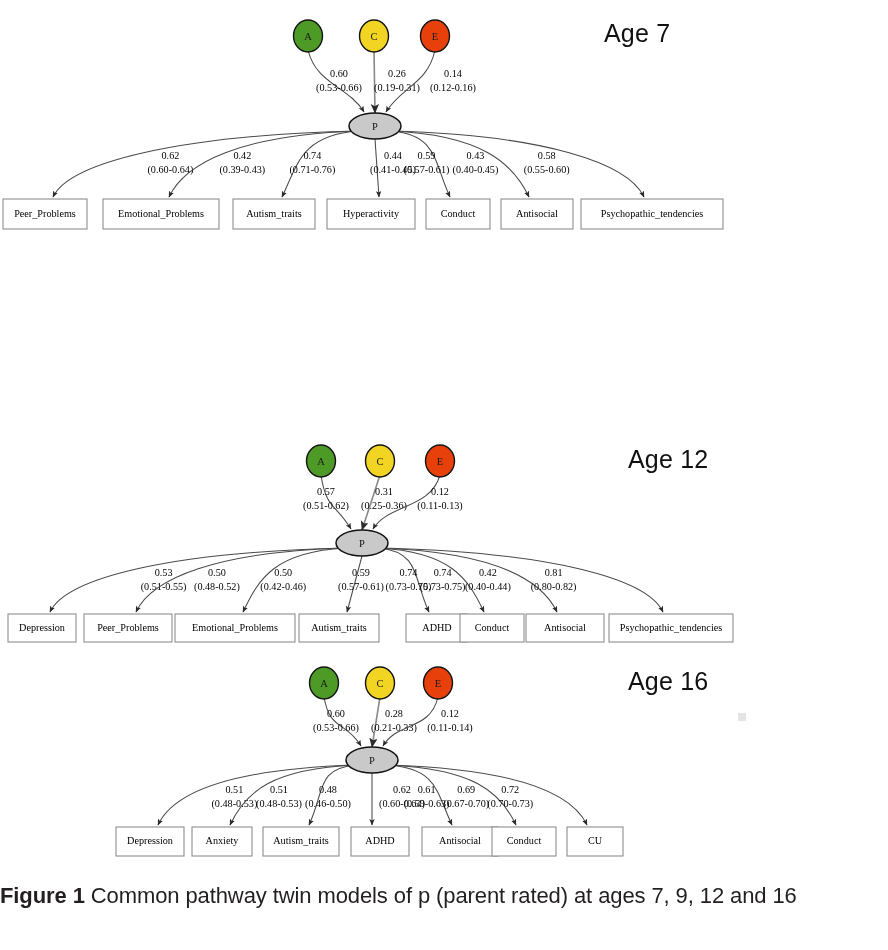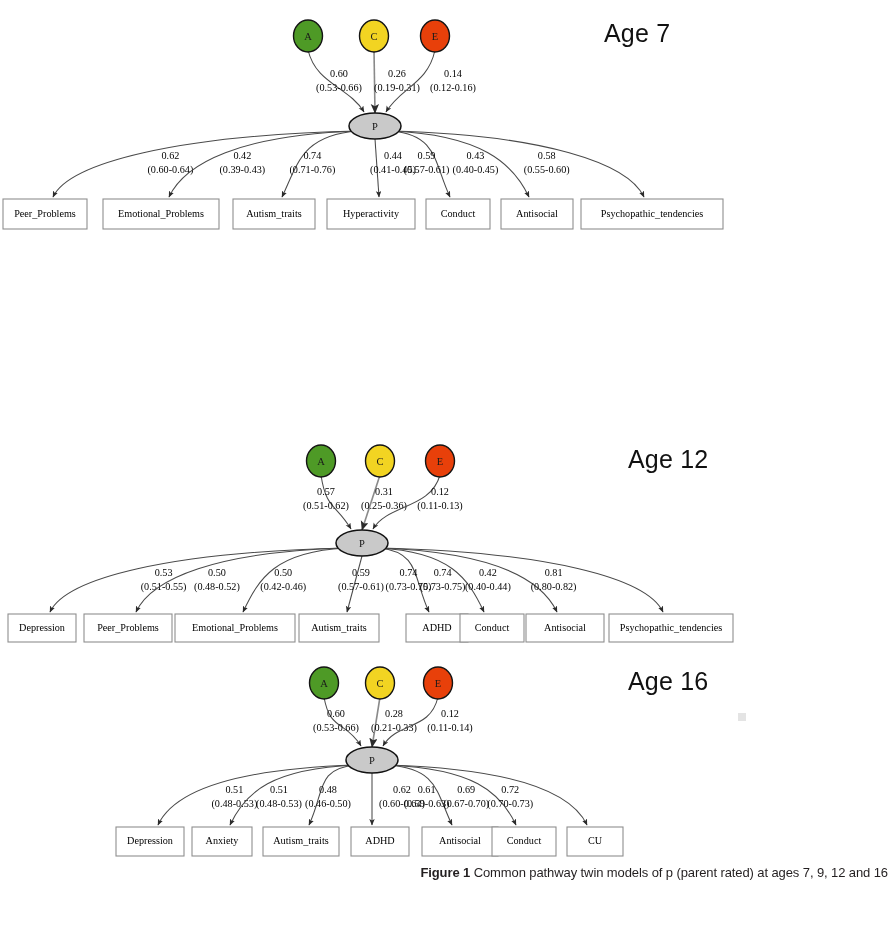--- a/index.html
+++ b/index.html
@@ -76,25 +76,25 @@
     stroke-width: 1.4;
   }
   .p-ellipse {
     fill: #c9c9c9;
     stroke: #111111;
     stroke-width: 1.5;
   }
   .caption {
     position: absolute;
     left: 0;
-    top: 865px;
+    top: 883px;
     width: 888px;
-    text-align: right;
+    text-align: left;
     font-family: "Liberation Sans", "DejaVu Sans", sans-serif;
-    font-size: 13px;
+    font-size: 22px;
     color: #231f20;
     letter-spacing: -0.1px;
   }
   .caption b {
     font-weight: 700;
   }
   .smudge {
     position: absolute;
     left: 738px;
     top: 713px;

